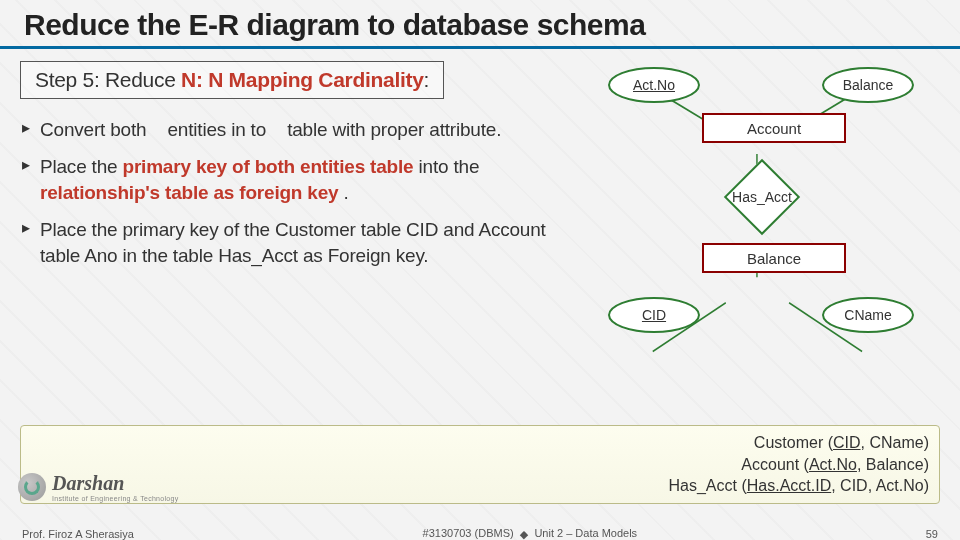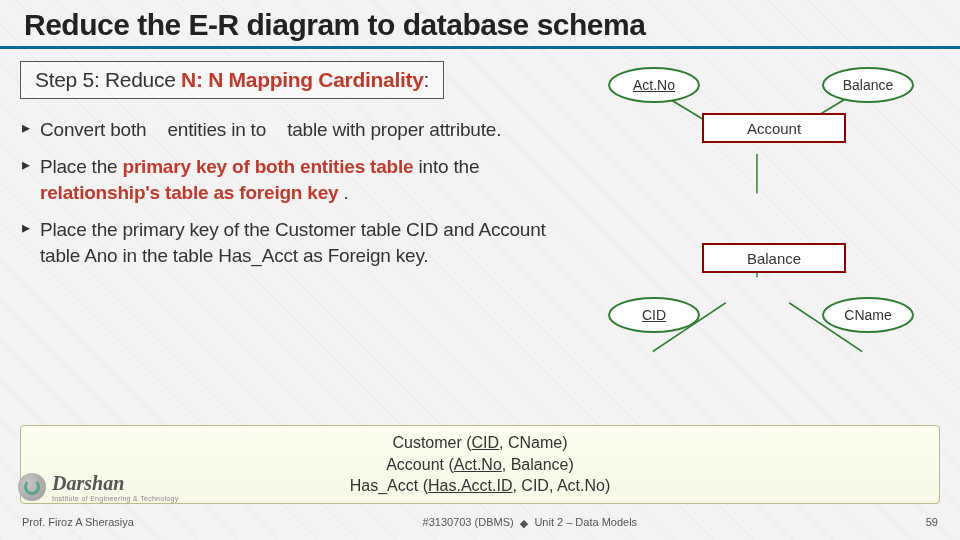--- a/index.html
+++ b/index.html
@@ -105,30 +105,30 @@
   }
   svg.lines { position: absolute; inset: 0; width: 100%; height: 100%; pointer-events: none; }
   svg.lines line { stroke: #2e7d32; stroke-width: 1.5; }
 
   .schema {
     margin: 4px 20px 0;
     border: 1px solid #bb8;
     background: linear-gradient(#fdfdef, #f7f7e6);
     border-radius: 4px;
     padding: 6px 10px;
-    text-align: center;
+    text-align: right;
     font-size: 16px;
     line-height: 1.35;
   }
   .schema .u { text-decoration: underline; }
 
   .footer {
     height: 36px;
     display: flex;
-    align-items: center;
+    align-items: flex-end;
     padding: 0 22px;
     font-size: 11px;
     color: #555;
   }
   .footer .mid { flex: 1; text-align: center; }
   .footer .diam { display: inline-block; transform: translateY(1px); }
   .logo {
     position: absolute;
     left: 18px; bottom: 38px;
     display: flex; align-items: center; gap: 6px;
@@ -174,20 +174,24 @@
           <line x1="85" y1="24" x2="160" y2="62"></line>
           <line x1="300" y1="24" x2="225" y2="62"></line>
           <line x1="192" y1="80" x2="192" y2="114"></line>
           <line x1="192" y1="158" x2="192" y2="186"></line>
           <line x1="160" y1="208" x2="85" y2="250"></line>
           <line x1="225" y1="208" x2="300" y2="250"></line>
         </svg>
         <span class="oval key" style="left:38px;  top:6px;">Act.No</span>
         <span class="oval" style="left:252px; top:6px;">Balance</span>
         <span class="rect" style="left:132px; top:52px;">Account</span>
+        <div class="diamond-wrap" style="left:122px; top:108px;">
+          <div class="diamond"></div>
+          <span class="dlabel">Has_Acct</span>
+        </div>
         <span class="rect" style="left:132px; top:182px;">Balance</span>
         <span class="oval key" style="left:38px;  top:236px;">CID</span>
         <span class="oval" style="left:252px; top:236px;">CName</span>
       </div>
     </div>
   </div>
 
   <div class="schema" id="schema">
       <div>Customer (<span class="u">CID</span>, CName)</div>
       <div>Account (<span class="u">Act.No</span>, Balance)</div>

